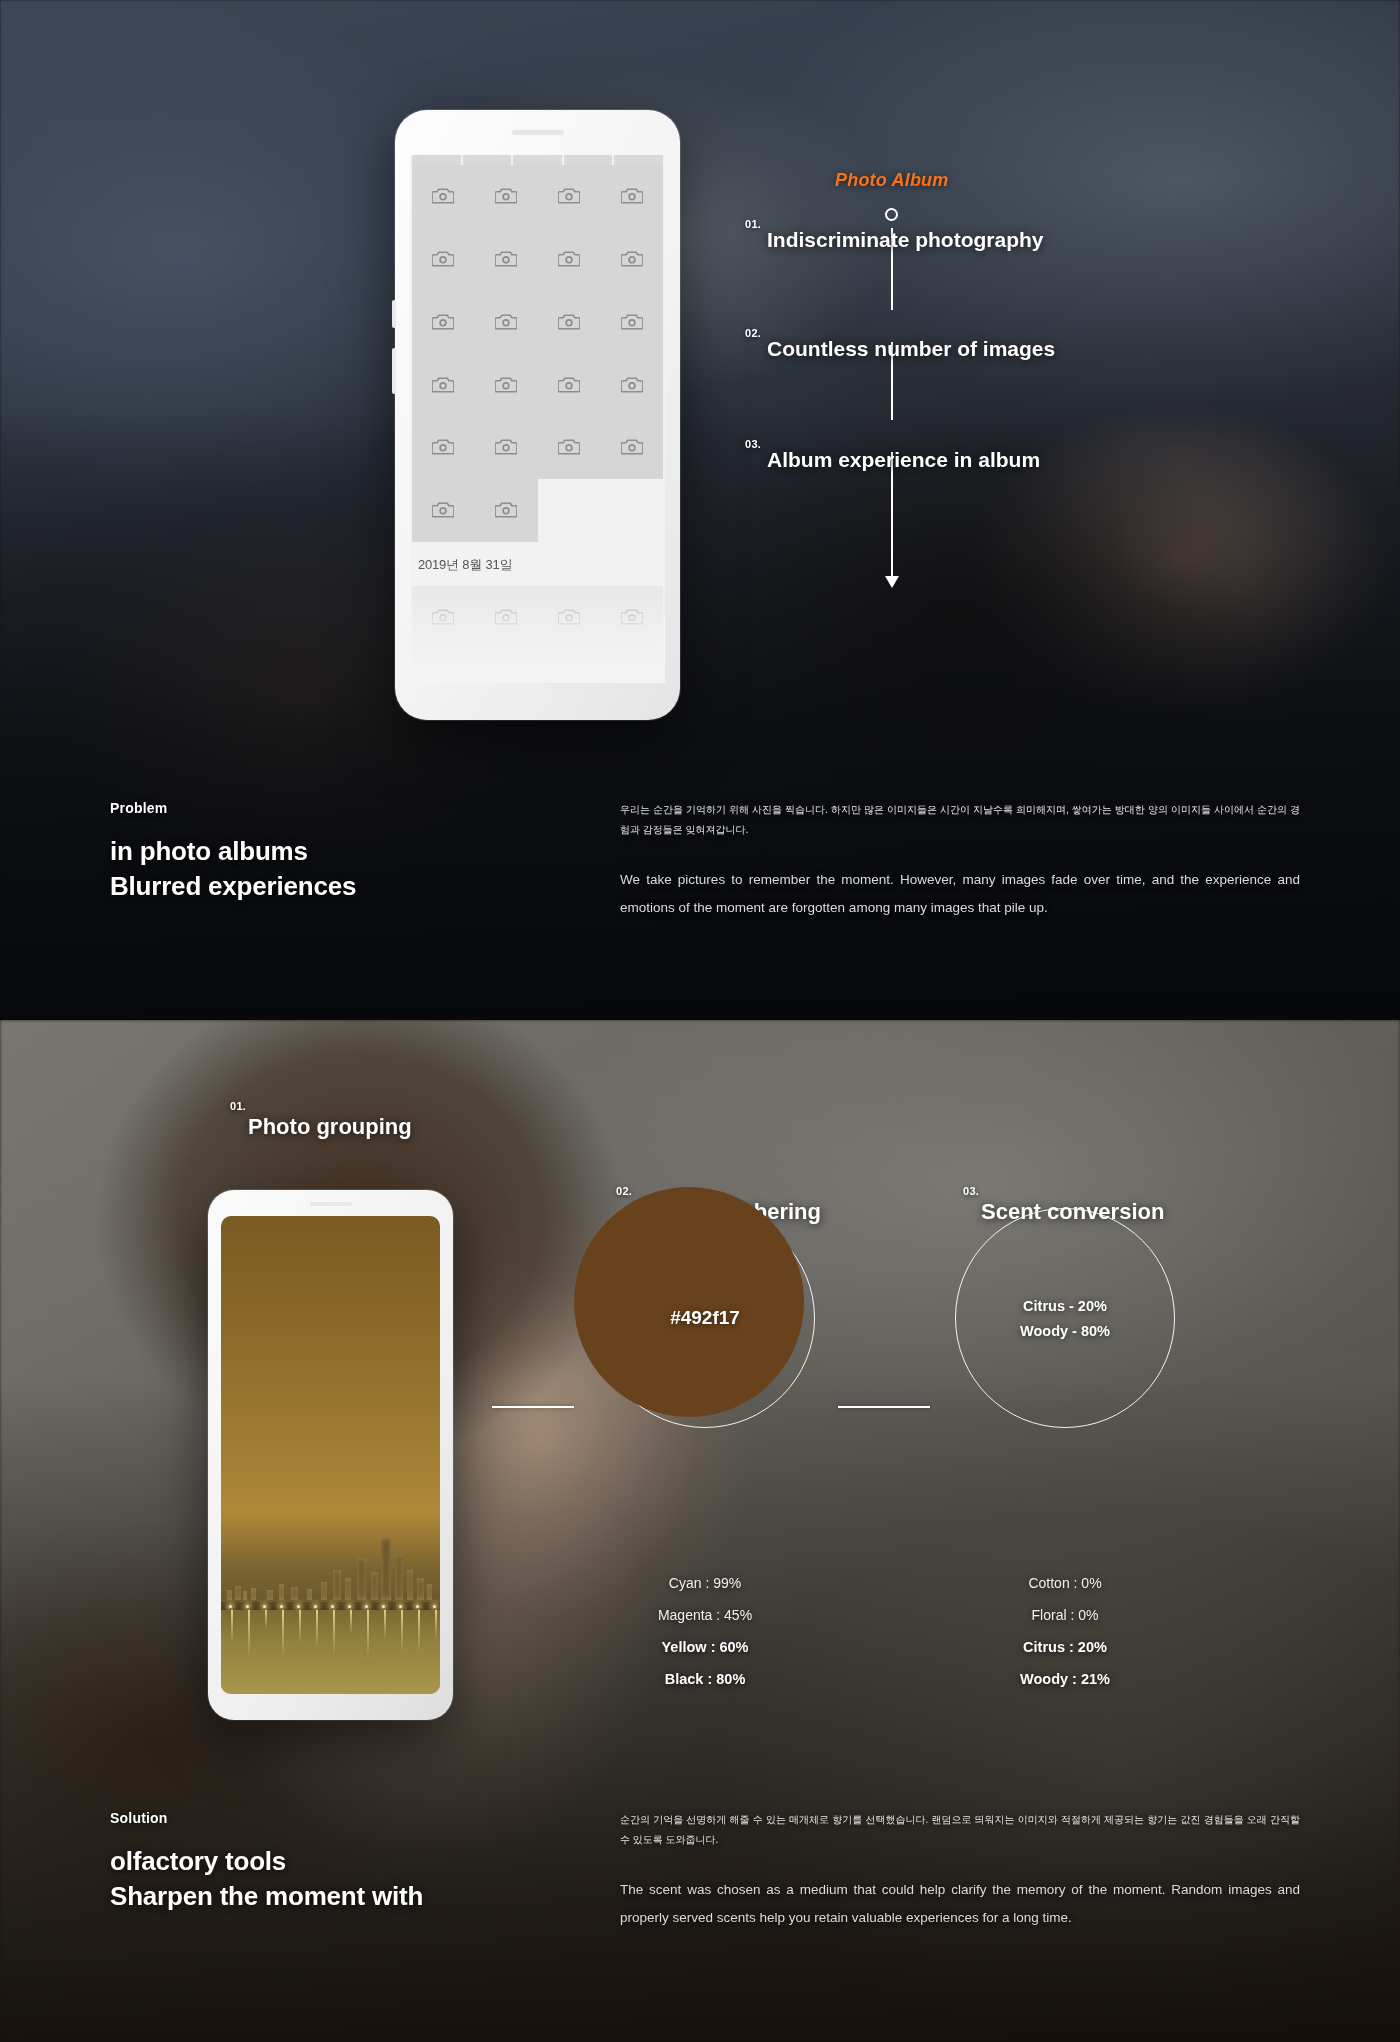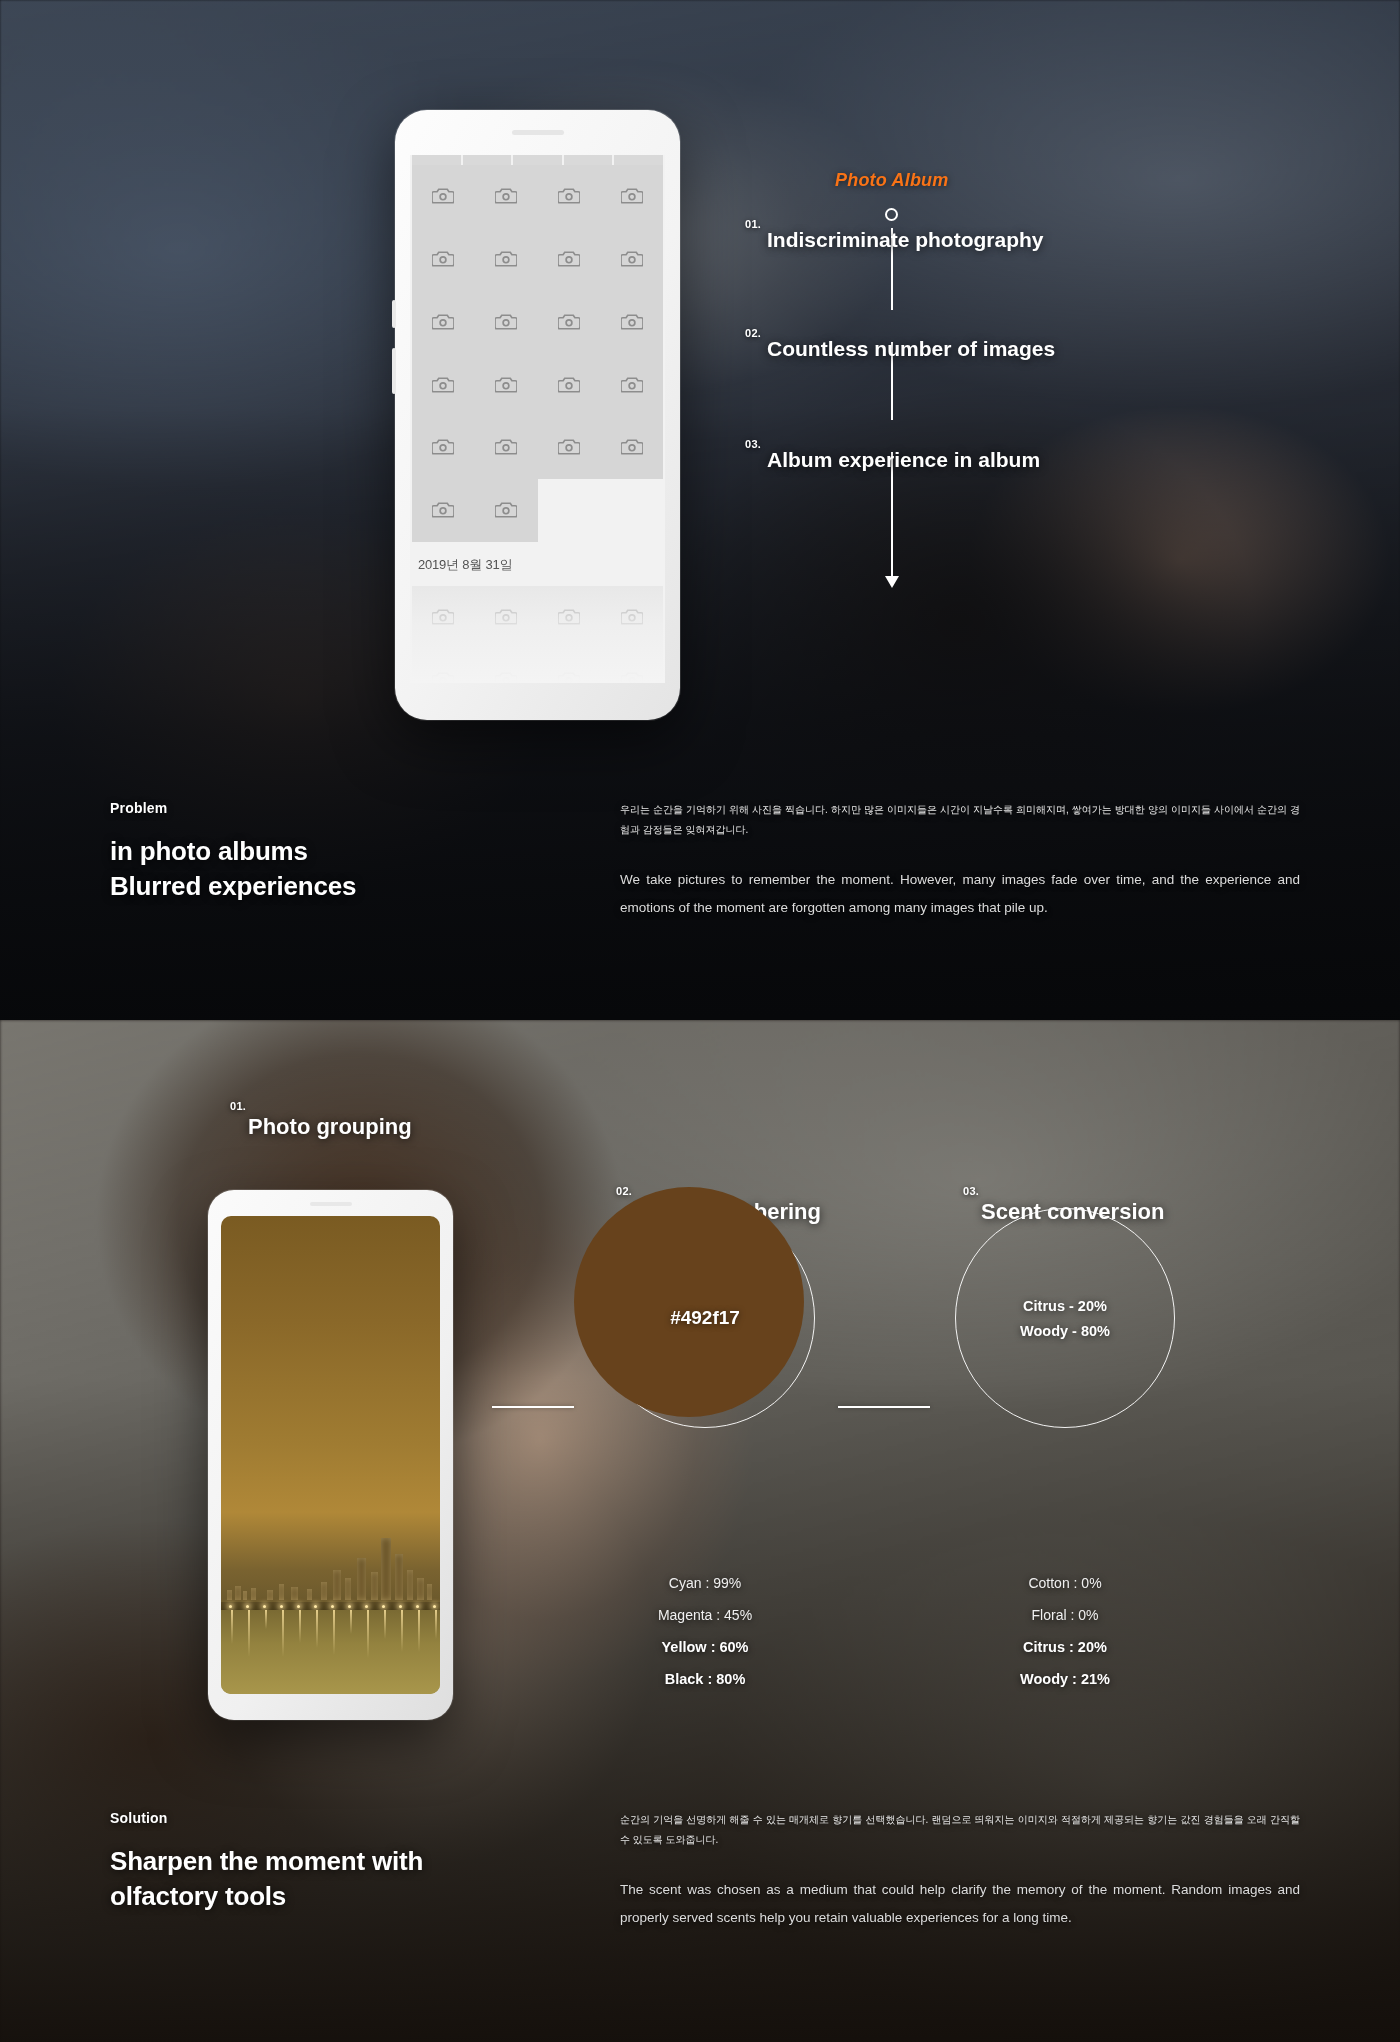--- a/index.html
+++ b/index.html
@@ -676,22 +676,22 @@
   <div class="values" style="left:955px; top:1575px;" id="scent-values">
       <div class="v">Cotton : 0%</div>
       <div class="v">Floral : 0%</div>
       <div class="v strong">Citrus : 20%</div>
       <div class="v strong">Woody : 21%</div>
     </div>
 
   <div class="copy-block2">
     <div class="kicker">Solution</div>
     <div class="headline">
+      <div>olfactory tools</div>
       <div>Sharpen the moment with</div>
-      <div>olfactory tools</div>
     </div>
     <div class="para-col">
       <p class="para-ko">순간의 기억을 선명하게 해줄 수 있는 매개체로 향기를 선택했습니다. 랜덤으로 띄워지는 이미지와 적절하게 제공되는 향기는 값진 경험들을 오래 간직할 수 있도록 도와줍니다.</p>
       <p class="para-en">The scent was chosen as a medium that could help clarify the memory of the moment. Random images and properly served scents help you retain valuable experiences for a long time.</p>
     </div>
   </div>
 
 </div>
 
 </body></html>

